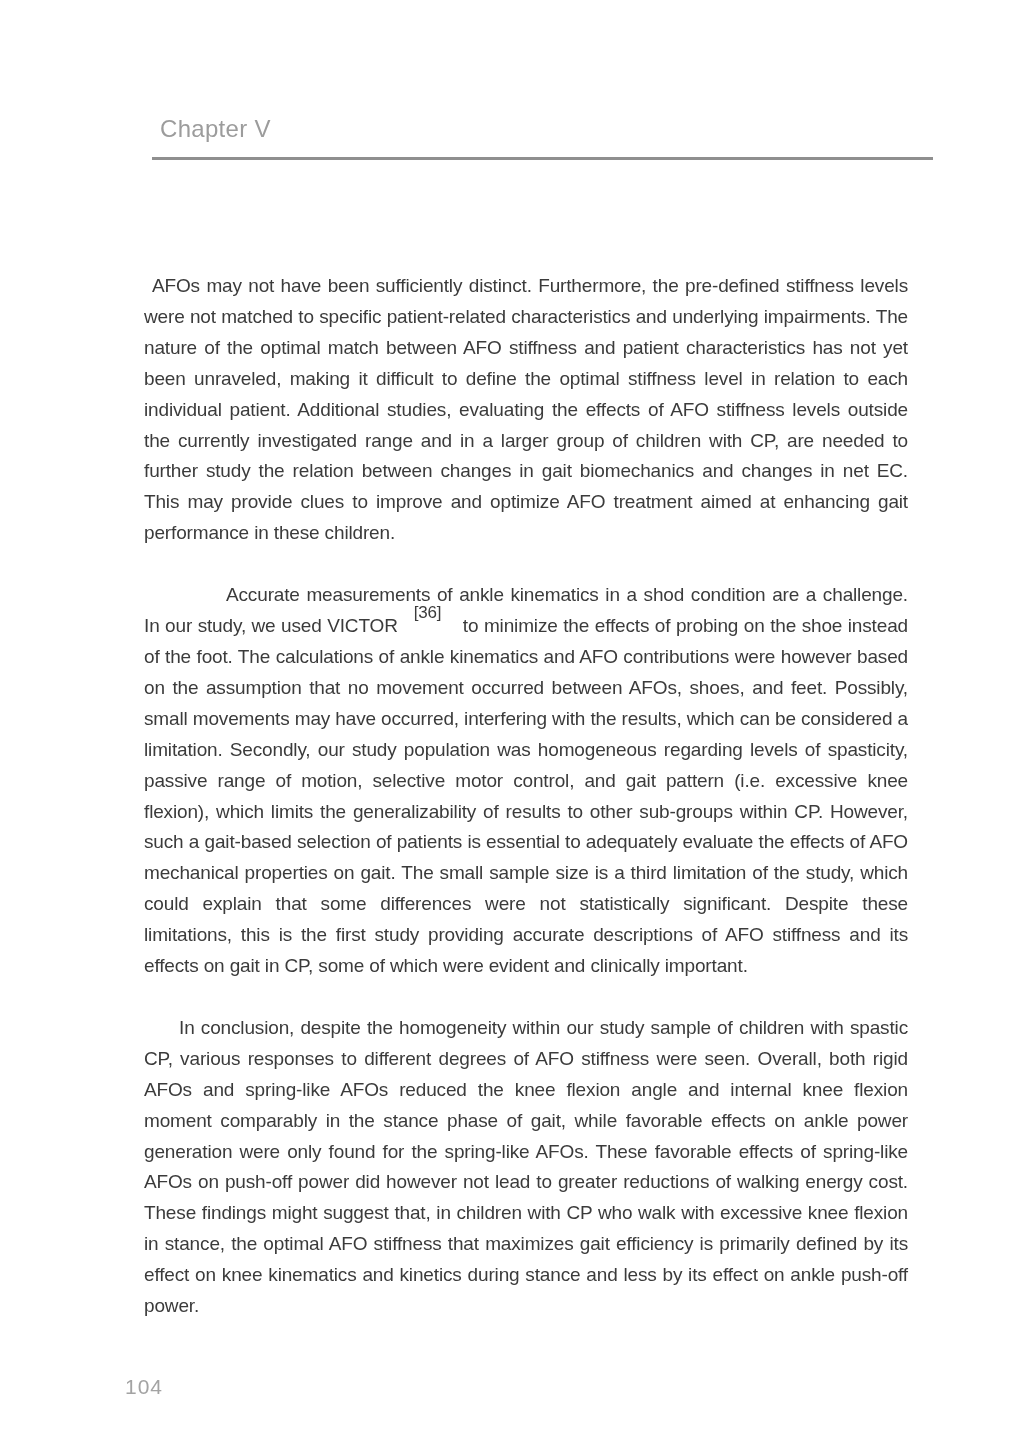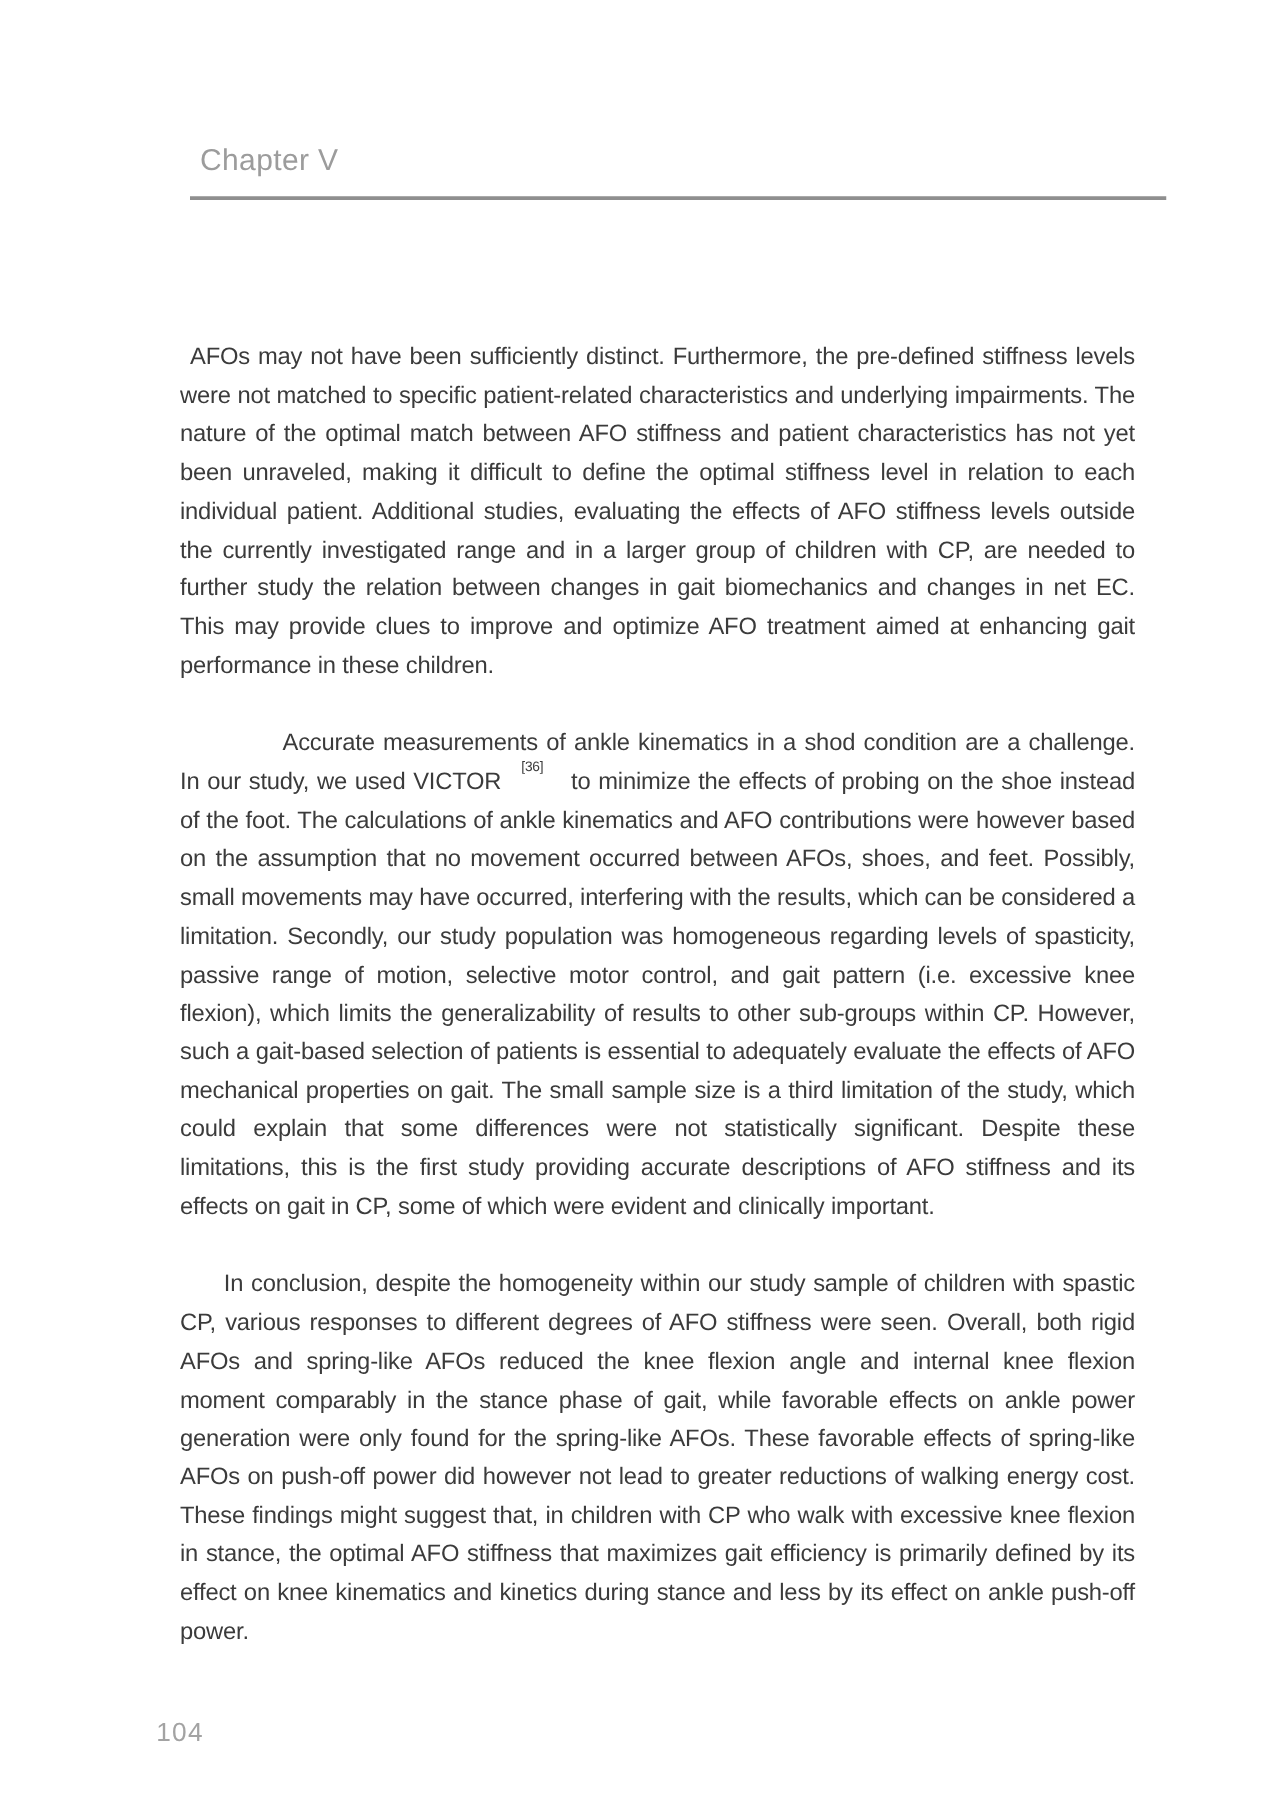--- a/index.html
+++ b/index.html
@@ -45,21 +45,21 @@
     line-height: 30.9px;
     letter-spacing: -0.15px;
     color: var(--body-text);
     text-align: justify;
     margin-bottom: 31px;
   }
   .body-block p.indent-large { text-indent: 74px; }
   .body-block p.indent-small { text-indent: 27px; }
   .body-block p:last-child { margin-bottom: 0; }
   sup.cite {
-    font-size: 11px;
+    font-size: 17px;
     line-height: 0;
     position: relative;
     top: -7px;
     letter-spacing: -0.2px;
   }
   .page-footer {
     position: absolute;
     left: 85px;
     top: 1343px;
   }

